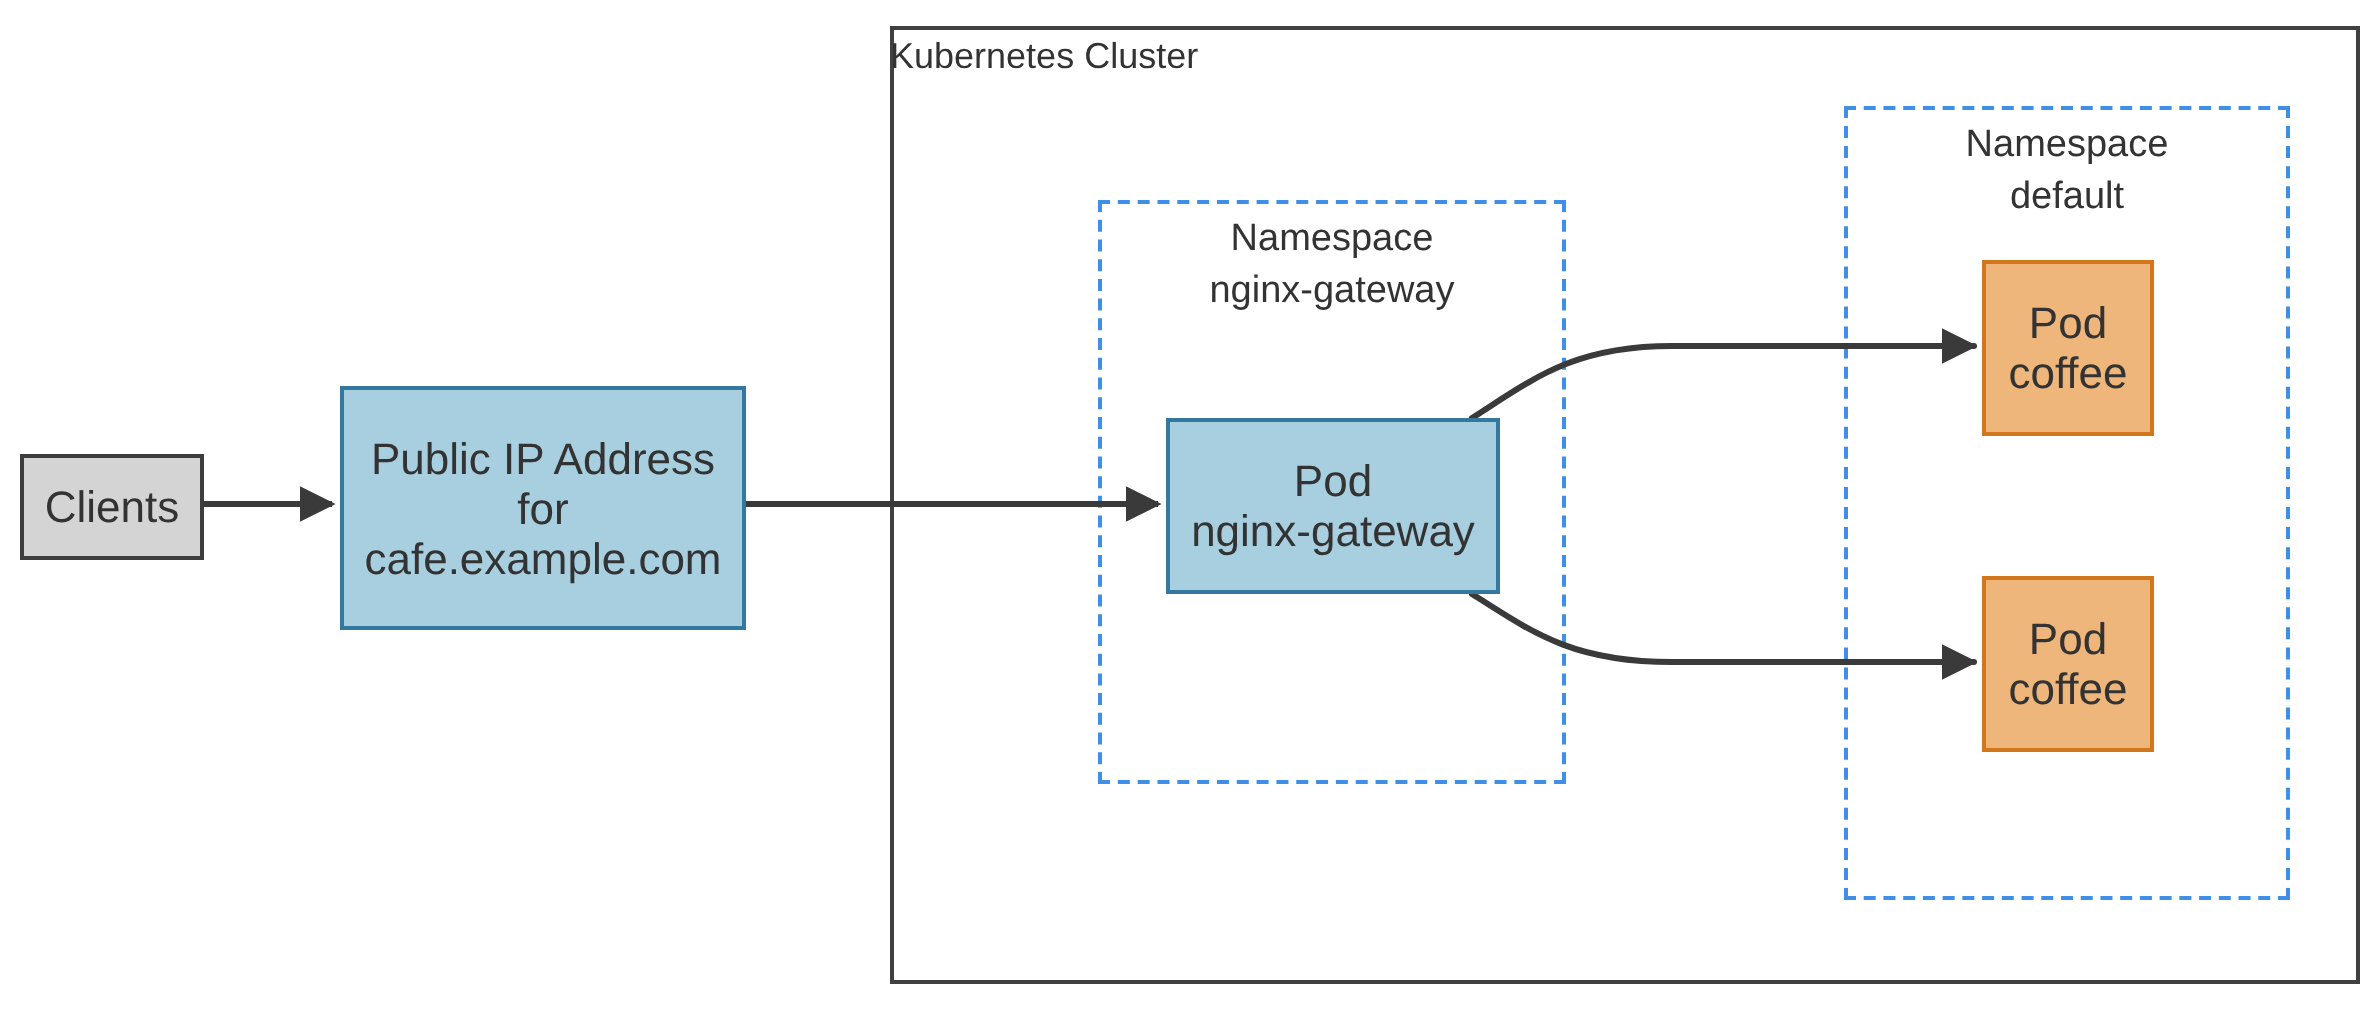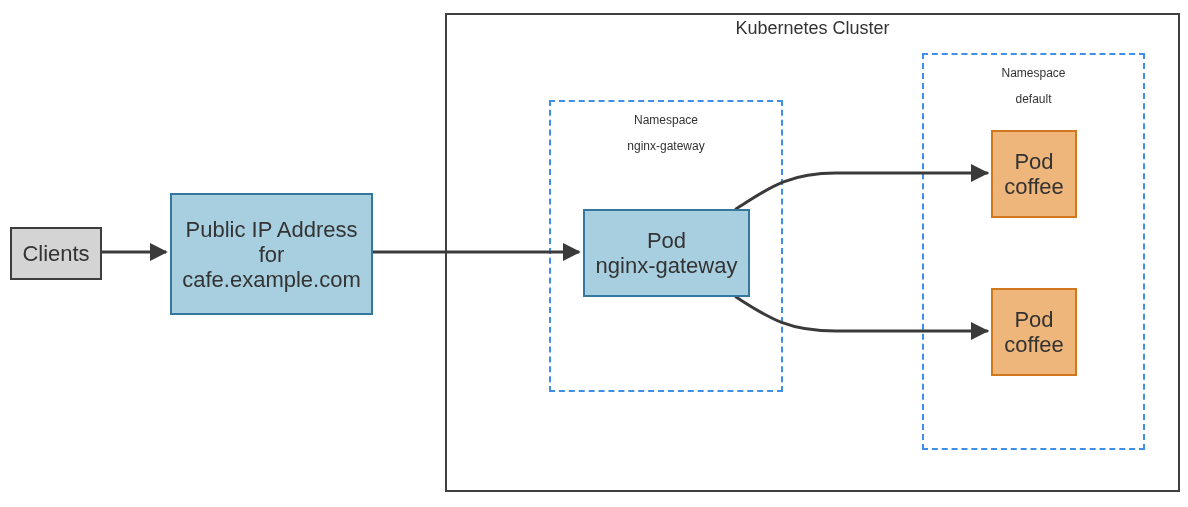--- a/index.html
+++ b/index.html
@@ -48,21 +48,21 @@
   .cluster {
     position: absolute;
     left: 445px; top: 13px; width: 735px; height: 479px;
     border: 2px solid #404040;
     box-sizing: border-box;
     background: #ffffff;
   }
   .cluster-title {
     position: absolute;
     left: 445px; top: 16px; width: 735px;
-    text-align: center;
+    text-align: left;
     font-size: 18px;
     line-height: 24px;
   }
   .namespace {
     position: absolute;
     border: 2px dashed #3f8fe8;
     box-sizing: border-box;
     background: transparent;
   }
   .ns-gateway {
@@ -70,21 +70,21 @@
   }
   .ns-default {
     left: 922px; top: 53px; width: 223px; height: 397px;
   }
   .ns-label {
     position: absolute;
     width: 100%;
     top: 5px;
     text-align: center;
     white-space: pre-line;
-    font-size: 12px;
+    font-size: 19px;
     line-height: 26px;
   }
   .node-gateway-pod {
     left: 583px; top: 209px; width: 167px; height: 88px;
     background: #a8cfe0;
     border: 2px solid #35789f;
   }
   .node-coffee-1 {
     left: 991px; top: 130px; width: 86px; height: 88px;
     background: #efb67c;

